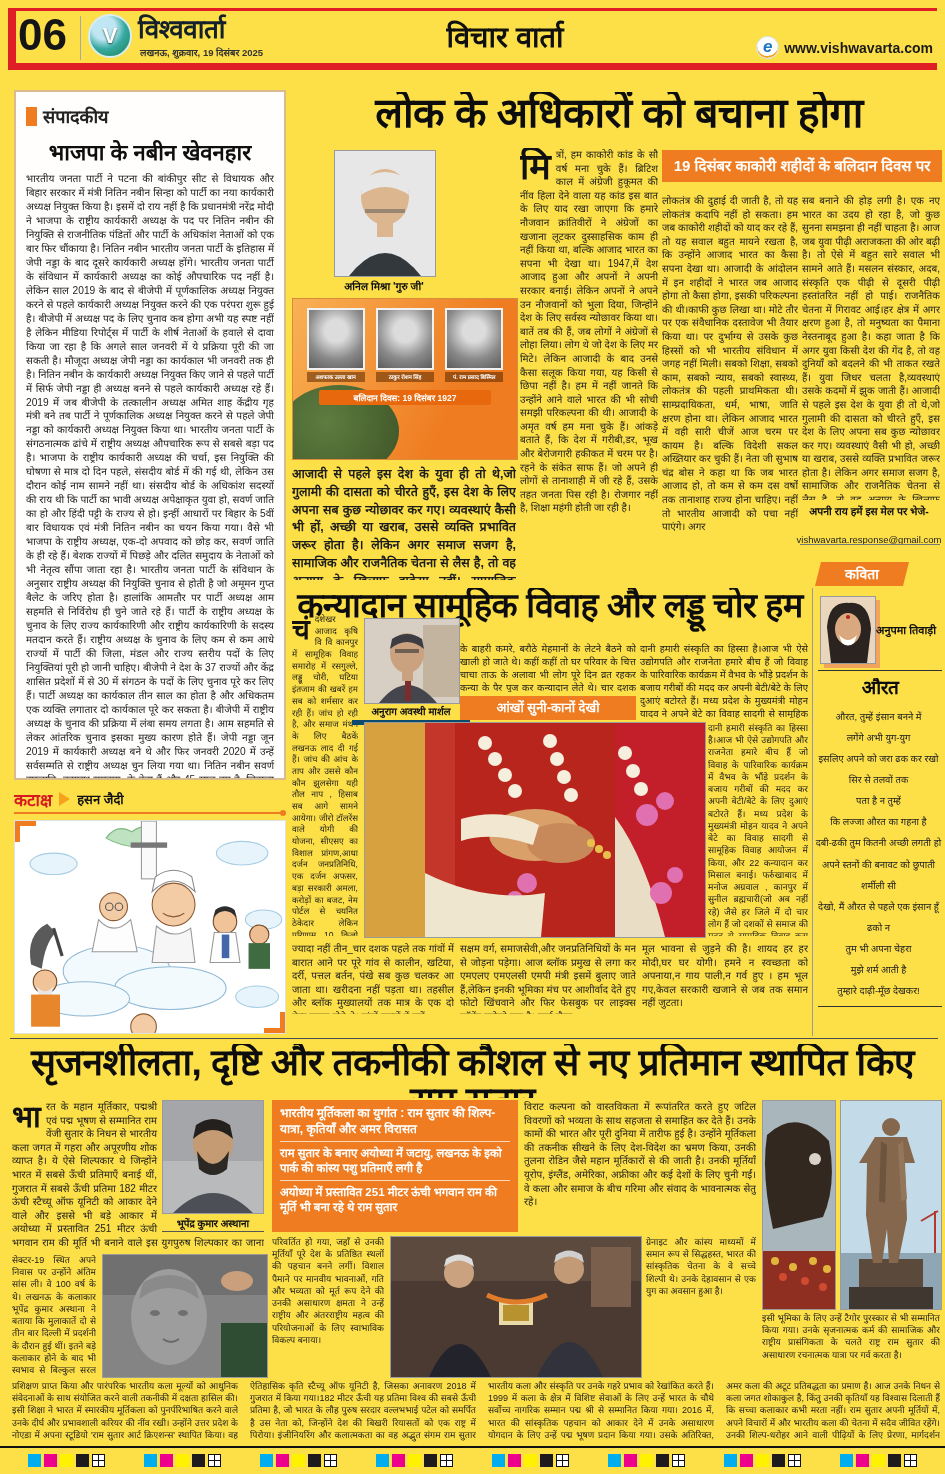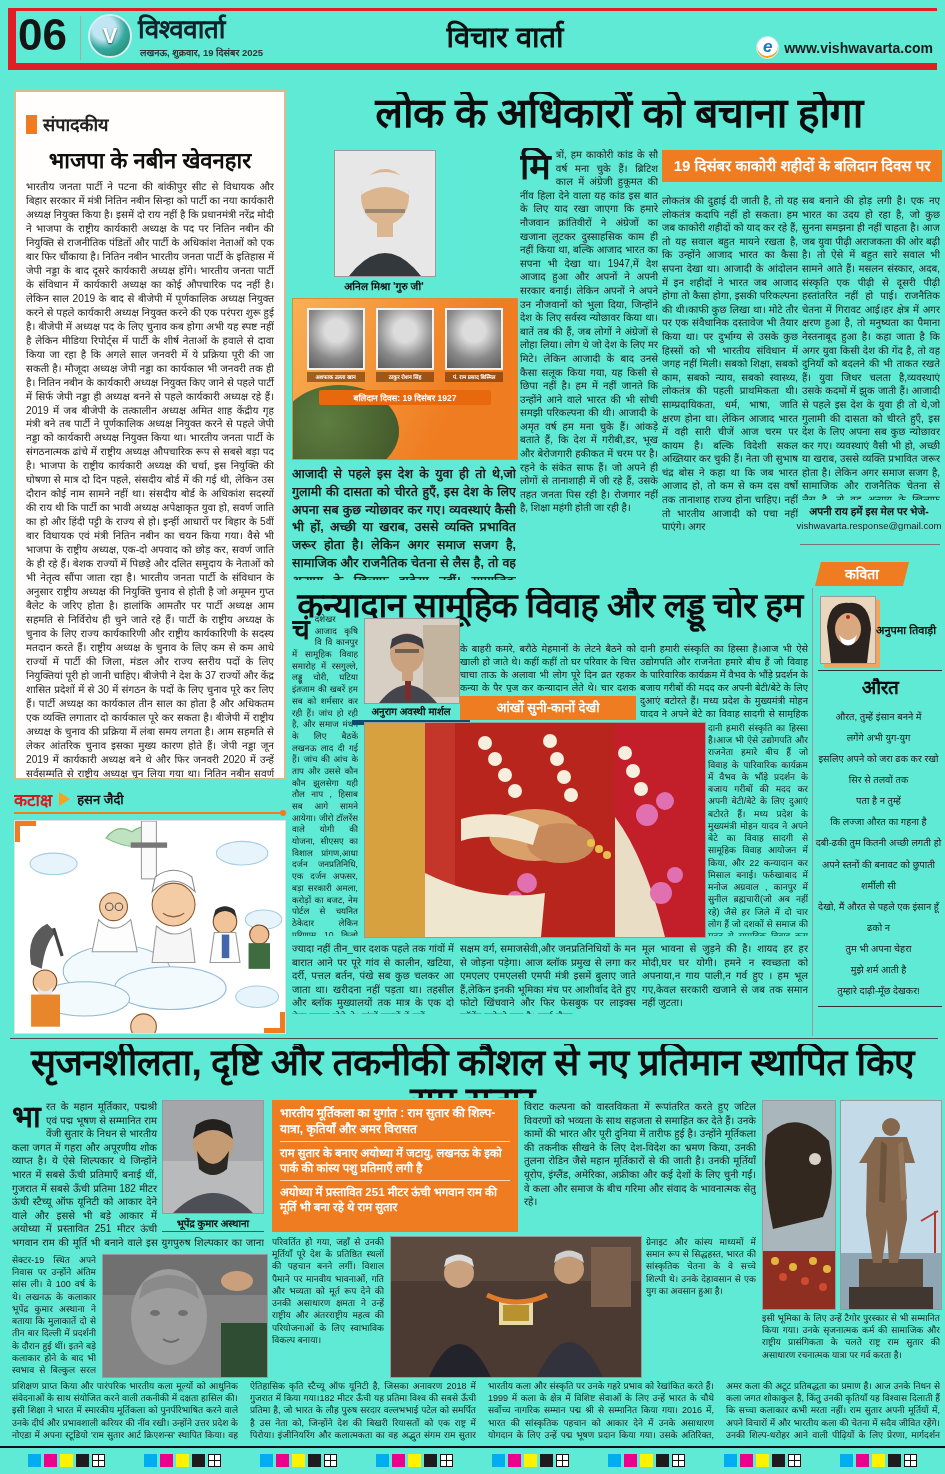--- a/index.html
+++ b/index.html
@@ -1,16 +1,16 @@
 <!DOCTYPE html>
 <html><head>
 <meta charset="utf-8">
 <style>
   html,body{margin:0;padding:0;background:#e9e7e2;}
-  #page{position:relative;width:945px;height:1474px;background:#5eead4;margin:0 auto;
+  #page{position:relative;width:945px;height:1474px;background:#fde047;margin:0 auto;
         font-family:"Liberation Sans","DejaVu Sans",sans-serif;color:#1c1c1c;overflow:hidden;}
   .abs{position:absolute;}
   .bt{position:absolute;font-size:10px;line-height:1.36;text-align:justify;color:#1d1d1b;overflow:hidden;}
   .hl{position:absolute;text-align:center;font-weight:900;color:#0d0d0d;line-height:1.04;letter-spacing:-0.5px;overflow:hidden;}
   .cap{position:absolute;text-align:center;font-weight:700;font-size:10.5px;color:#111;overflow:hidden;}
   .ph{position:absolute;overflow:hidden;border:1px solid #9a9a9a;background:#ccc;}
   .ph svg{display:block;width:100%;height:100%;}
   .badge{position:absolute;background:#ef7c21;color:#fff;font-weight:700;text-align:center;overflow:hidden;}
   .dc{float:left;font-weight:700;line-height:.9;padding:3px 5px 0 0;color:#111;}
   .rule{position:absolute;background:#777;}
@@ -24,21 +24,21 @@
   #masthead{position:absolute;left:138px;top:10px;font-size:26px;font-weight:900;color:#14212b;letter-spacing:-0.5px;}
   #dateline{position:absolute;left:140px;top:46px;font-size:9.5px;font-weight:700;color:#333;}
   #sectitle{position:absolute;left:380px;top:16px;width:250px;font-size:29px;font-weight:900;text-align:center;color:#101010;}
   #website{position:absolute;right:12px;top:36px;display:flex;align-items:center;gap:5px;}
   .eicon{display:inline-block;width:21px;height:21px;border-radius:50%;background:#fff;border:1px solid #cfe3f2;
          color:#1c79c0;font-weight:900;font-style:italic;font-size:17px;line-height:19px;text-align:center;
          box-shadow:inset 0 -2px 0 #f6a21d;}
   #website .url{font-size:14px;font-weight:700;color:#1a1a1a;}
   
   #edbox{position:absolute;left:14px;top:90px;width:272px;height:690px;border:2px solid #d9bb8d;
-         box-sizing:border-box;padding:20px 10px;overflow:hidden;background:#fffefc;}
+         box-sizing:border-box;padding:12px 10px;overflow:hidden;background:#fffefc;}
   #edlabel{display:flex;align-items:center;gap:6px;font-size:18px;font-weight:700;color:#222;}
   #edlabel .osq{width:11px;height:19px;background:#ef7c21;display:inline-block;}
   #edtitle{text-align:center;font-size:22px;font-weight:900;margin:8px 0 6px 0;color:#0e0e0e;}
   #edbody{font-size:10.2px;line-height:1.37;text-align:justify;color:#1d1d1b;}
   
   #ktx{position:absolute;left:14px;top:788px;width:272px;height:248px;overflow:hidden;}
   #ktxhead{display:flex;align-items:center;gap:7px;height:22px;}
   #ktxhead .kt{color:#d81920;font-weight:900;font-size:17px;}
   .tri{width:0;height:0;border-left:11px solid #f6a21d;border-top:7px solid transparent;border-bottom:7px solid transparent;}
   #ktxhead .ka{font-weight:700;font-size:13px;color:#111;text-align:right;}
@@ -69,21 +69,21 @@
   #infobox .l2{font-size:11.5px;font-weight:700;line-height:1.3;padding:4px 0;border-bottom:1px solid rgba(255,255,255,.7);}
   #infobox .l3{font-size:11.5px;font-weight:700;line-height:1.3;padding-top:4px;}
   
   #poemhdr{position:absolute;left:818px;top:562px;width:88px;height:24px;background:#ef7c21;color:#fff;
            font-size:14px;font-weight:700;line-height:24px;text-align:center;transform:skewX(-14deg);}
   #poemhdr span{display:inline-block;transform:skewX(14deg);}
   .poem{position:absolute;white-space:pre-line;text-align:center;font-size:9.5px;line-height:2.22;color:#222;overflow:hidden;}
   
   #feedback{position:absolute;left:796px;top:504px;width:146px;text-align:center;overflow:hidden;}
   #feedback .fl{font-size:10.5px;font-weight:900;color:#111;}
-  #feedback .fe{font-size:9.5px;color:#222;margin-top:2px;}
+  #feedback .fe{font-size:9.5px;color:#222;margin-top:16px;}
   
   #cmykrow{position:absolute;left:0;top:1452px;width:945px;height:16px;display:flex;justify-content:space-between;
            padding:0 28px;box-sizing:border-box;}
   .cmykg{display:flex;gap:3px;align-items:center;}
   .sq{width:13px;height:13px;display:inline-block;}
   .reg{background:linear-gradient(#111,#111) center/100% 1px no-repeat,
        linear-gradient(#111,#111) center/1px 100% no-repeat,#fff;border:1px solid #111;box-sizing:border-box;}
   .f9{font-size:9px;}
   .f86{font-size:8.6px;}
 </style>

